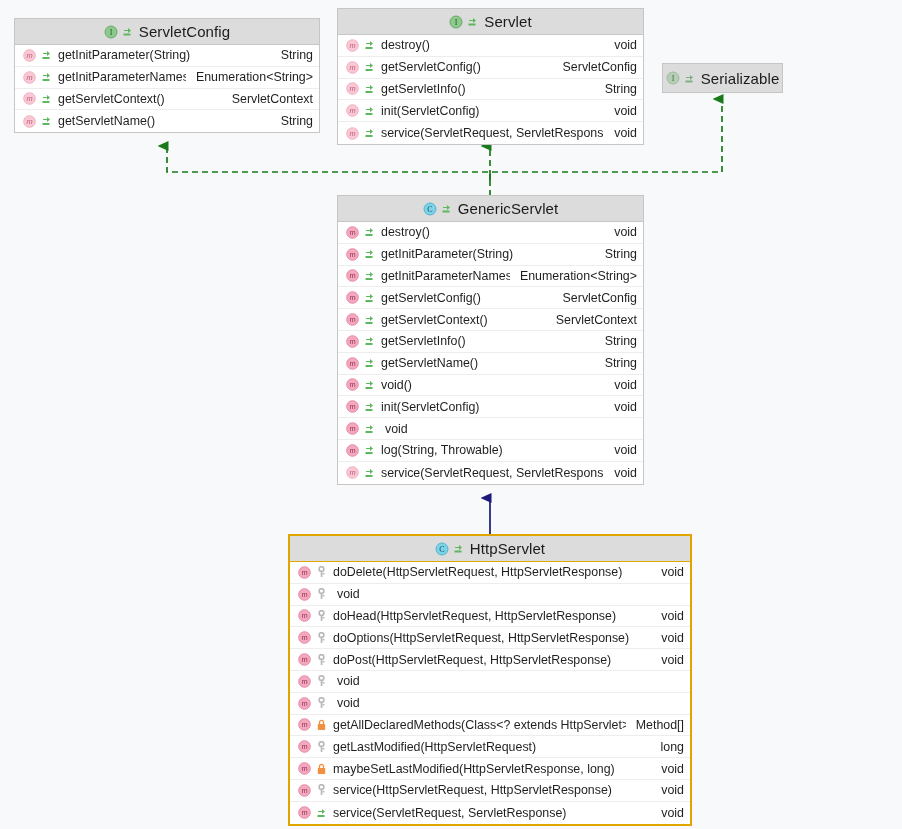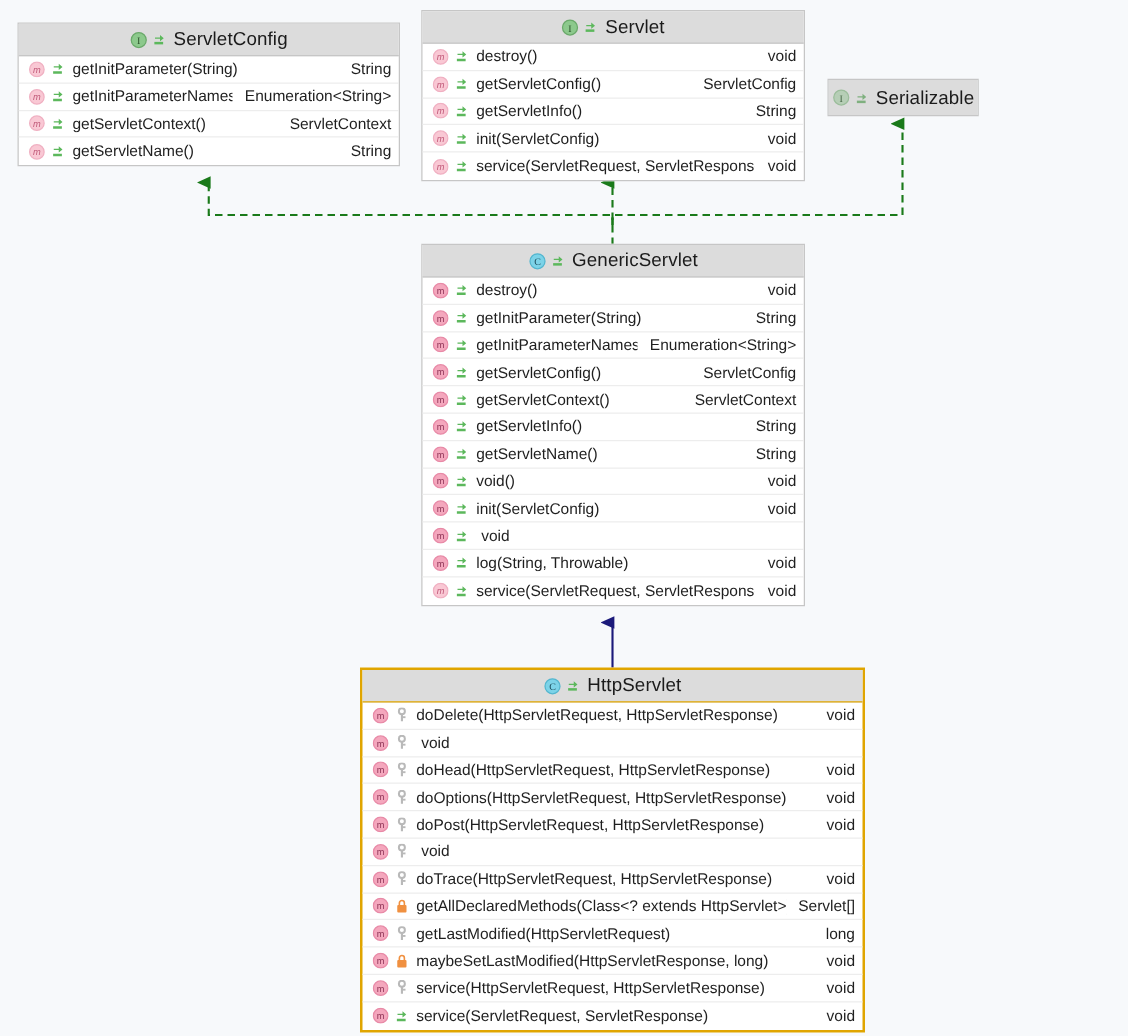--- a/index.html
+++ b/index.html
@@ -629,38 +629,37 @@
               <text x="6.5" y="9.4" font-size="7.4" text-anchor="middle" font-family="Liberation Sans, sans-serif" fill="#8e3355">m</text>
             </svg>
           </span>
           <span class="ico" style="margin-left: 5px;">
             <svg width="11" height="12" viewBox="0 0 11 12">
               <circle cx="5.5" cy="3" r="2.4" fill="none" stroke="#b9b9b9" stroke-width="1.6"></circle>
               <rect x="4.7" y="5" width="1.7" height="6" fill="#b9b9b9"></rect>
               <rect x="6.4" y="7" width="2" height="1.5" fill="#b9b9b9"></rect>
             </svg>
           </span>
-          <span class="sig">doTrace(HttpServletRequest, HttpServletResponse)</span>
           <span class="ret">void</span>
         </div>
         <div class="row">
           <span class="ico">
             <svg width="13" height="13" viewBox="0 0 13 13">
               <circle cx="6.5" cy="6.5" r="5.8" fill="#f4a7bd" stroke="#e88aa7" stroke-width="1"></circle>
               <text x="6.5" y="9.4" font-size="7.4" text-anchor="middle" font-family="Liberation Sans, sans-serif" fill="#8e3355">m</text>
             </svg>
           </span>
           <span class="ico" style="margin-left: 5px;">
             <svg width="11" height="12" viewBox="0 0 11 12">
               <rect x="1.8" y="5" width="7.4" height="6" rx="0.8" fill="#f09040"></rect>
               <path d="M3.5,5 v-1.6 a2,2 0 0 1 4,0 V5" fill="none" stroke="#f09040" stroke-width="1.3"></path>
             </svg>
           </span>
           <span class="sig">getAllDeclaredMethods(Class&lt;? extends HttpServlet&gt;)</span>
-          <span class="ret">Servlet[]</span>
+          <span class="ret">Method[]</span>
         </div>
         <div class="row">
           <span class="ico">
             <svg width="13" height="13" viewBox="0 0 13 13">
               <circle cx="6.5" cy="6.5" r="5.8" fill="#f4a7bd" stroke="#e88aa7" stroke-width="1"></circle>
               <text x="6.5" y="9.4" font-size="7.4" text-anchor="middle" font-family="Liberation Sans, sans-serif" fill="#8e3355">m</text>
             </svg>
           </span>
           <span class="ico" style="margin-left: 5px;">
             <svg width="11" height="12" viewBox="0 0 11 12">

